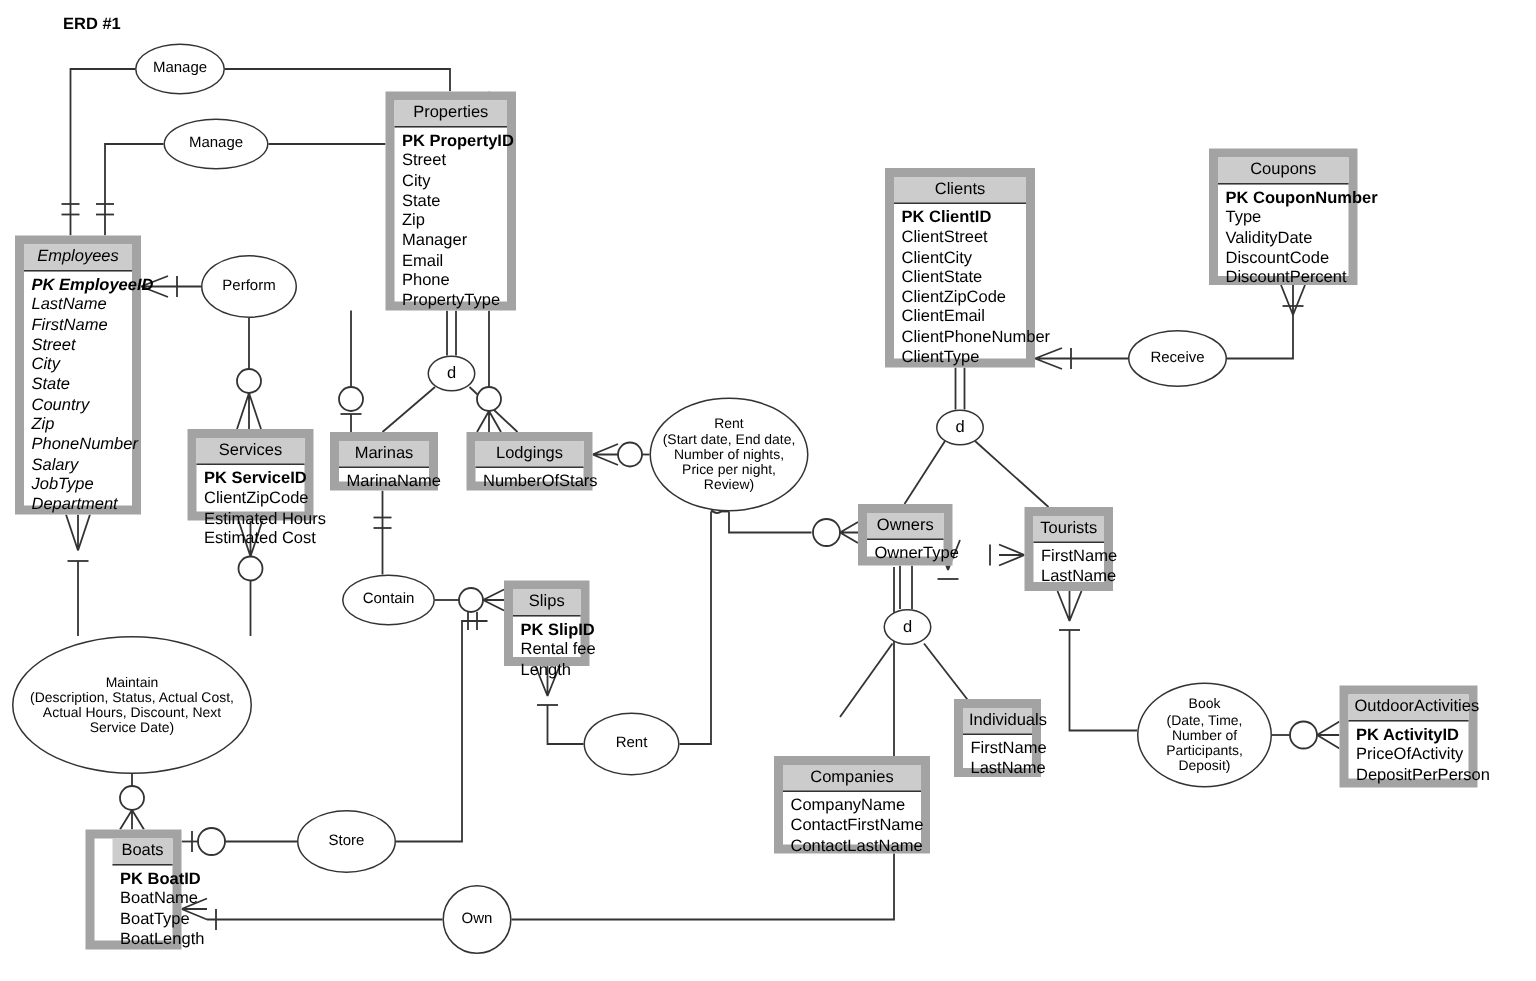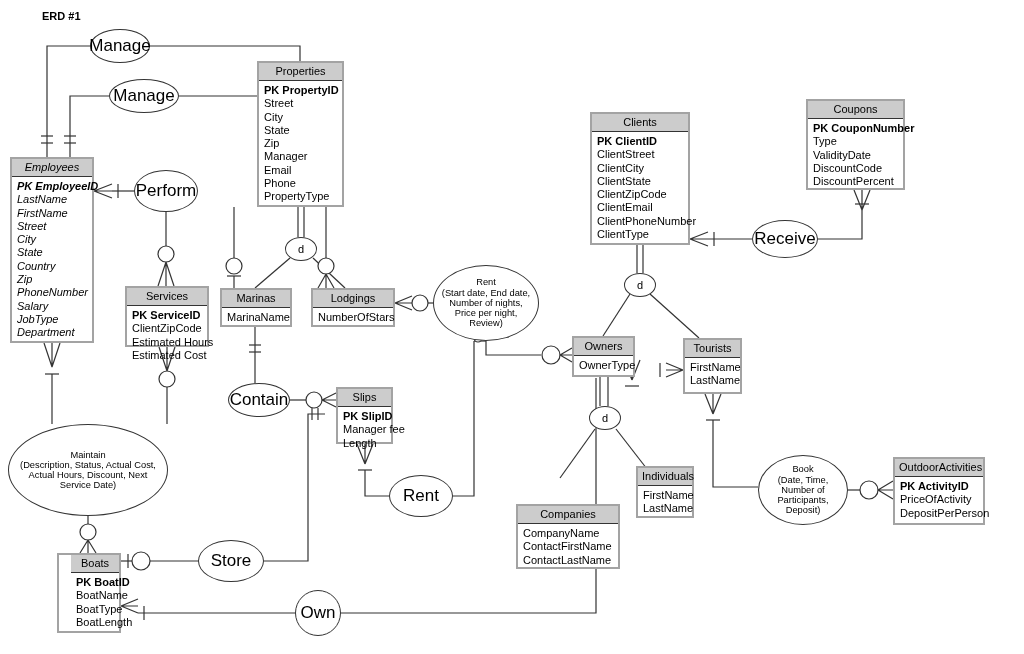--- a/index.html
+++ b/index.html
@@ -4,31 +4,31 @@
 <style>
   html,body{margin:0;padding:0;background:#ffffff;}
   body{width:1024px;height:654px;overflow:hidden;
        font-family:"Liberation Sans","DejaVu Sans",sans-serif;}
   #canvas{position:relative;width:1024px;height:654px;background:#fff;}
   #wires{position:absolute;left:0;top:0;width:1024px;height:654px;}
 
   .title{position:absolute;left:14px;top:10px;font-size:11px;font-weight:bold;color:#000;padding-left:28px;}
 
   
-  .entity{position:absolute;box-sizing:border-box;border:2px solid #a3a3a3;background:#fff;}
+  .entity{position:absolute;box-sizing:border-box;border:6px solid #a3a3a3;background:#fff;}
   .entity .ehead{box-sizing:border-box;background:#cccccc;border-bottom:1px solid #333;
        text-align:center;font-size:11px;color:#000;padding:2px 4px;line-height:13px;}
   .entity .ebody{box-sizing:border-box;padding:3px 5px 4px 5px;}
   .entity .attr{font-size:11px;line-height:13.3px;color:#000;white-space:nowrap;}
   .entity .attr.pk{font-weight:bold;}
 
   
   .rel{position:absolute;box-sizing:border-box;border:1px solid #333;background:#fff;
        border-radius:50%;display:flex;align-items:center;justify-content:center;
-       text-align:center;font-size:17px;color:#000;line-height:11.5px;}
+       text-align:center;font-size:10px;color:#000;line-height:11.5px;}
   .rel.tiny{font-size:9.3px;line-height:10.2px;}
   .spec{position:absolute;box-sizing:border-box;border:1px solid #333;background:#fff;
        border-radius:50%;display:flex;align-items:center;justify-content:center;
        font-size:11px;color:#000;}
 </style>
 </head>
 <body>
 
 <div id="canvas">
 
@@ -212,21 +212,21 @@
     <div class="ehead">Lodgings</div>
     <div class="ebody">
       <div class="attr">NumberOfStars</div>
     </div>
   </div>
 
   <div class="entity" style="left:336px;top:387px;width:57px;height:57px;">
     <div class="ehead">Slips</div>
     <div class="ebody">
       <div class="attr pk">PK SlipID</div>
-      <div class="attr">Manager fee</div>
+      <div class="attr">Rental fee</div>
       <div class="attr">Length</div>
     </div>
   </div>
 
   <div class="entity" style="left:57px;top:553px;width:64px;height:80px;padding-left:12px;">
     <div class="ehead">Boats</div>
     <div class="ebody">
       <div class="attr pk">PK BoatID</div>
       <div class="attr">BoatName</div>
       <div class="attr">BoatType</div>

